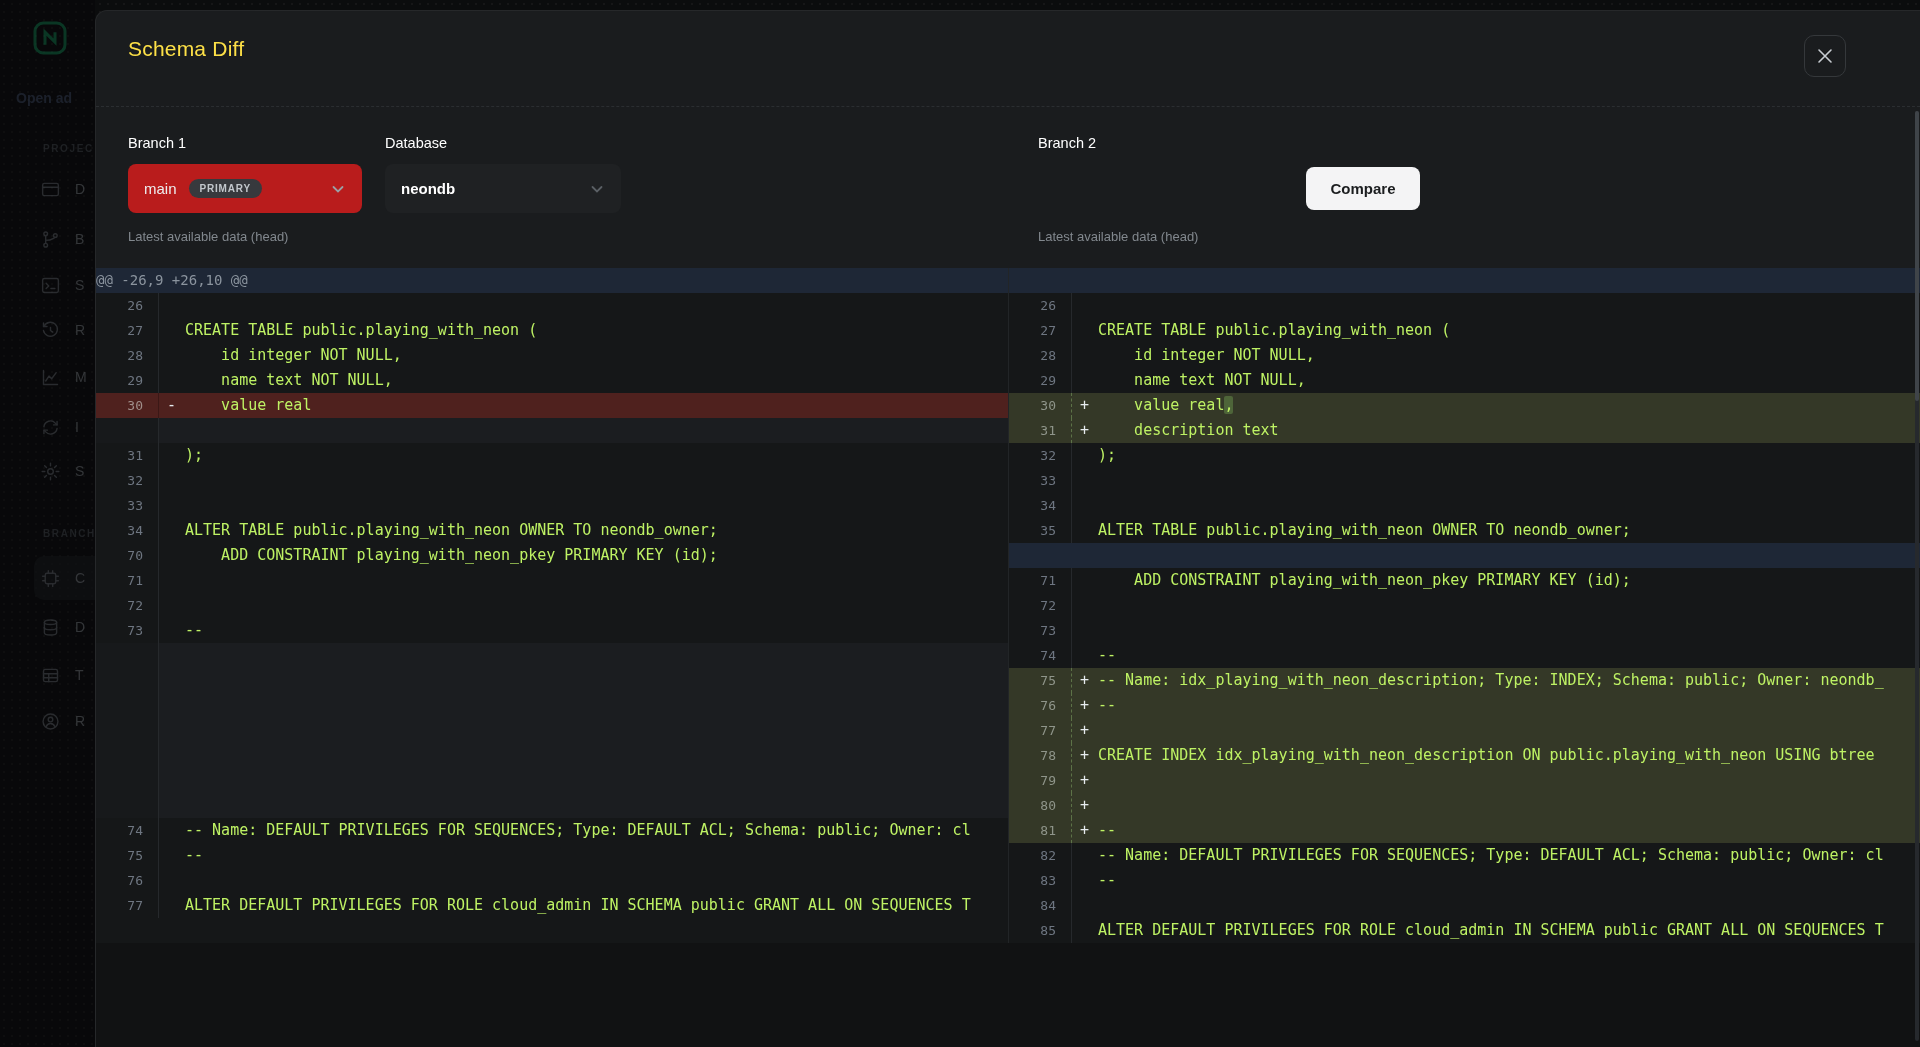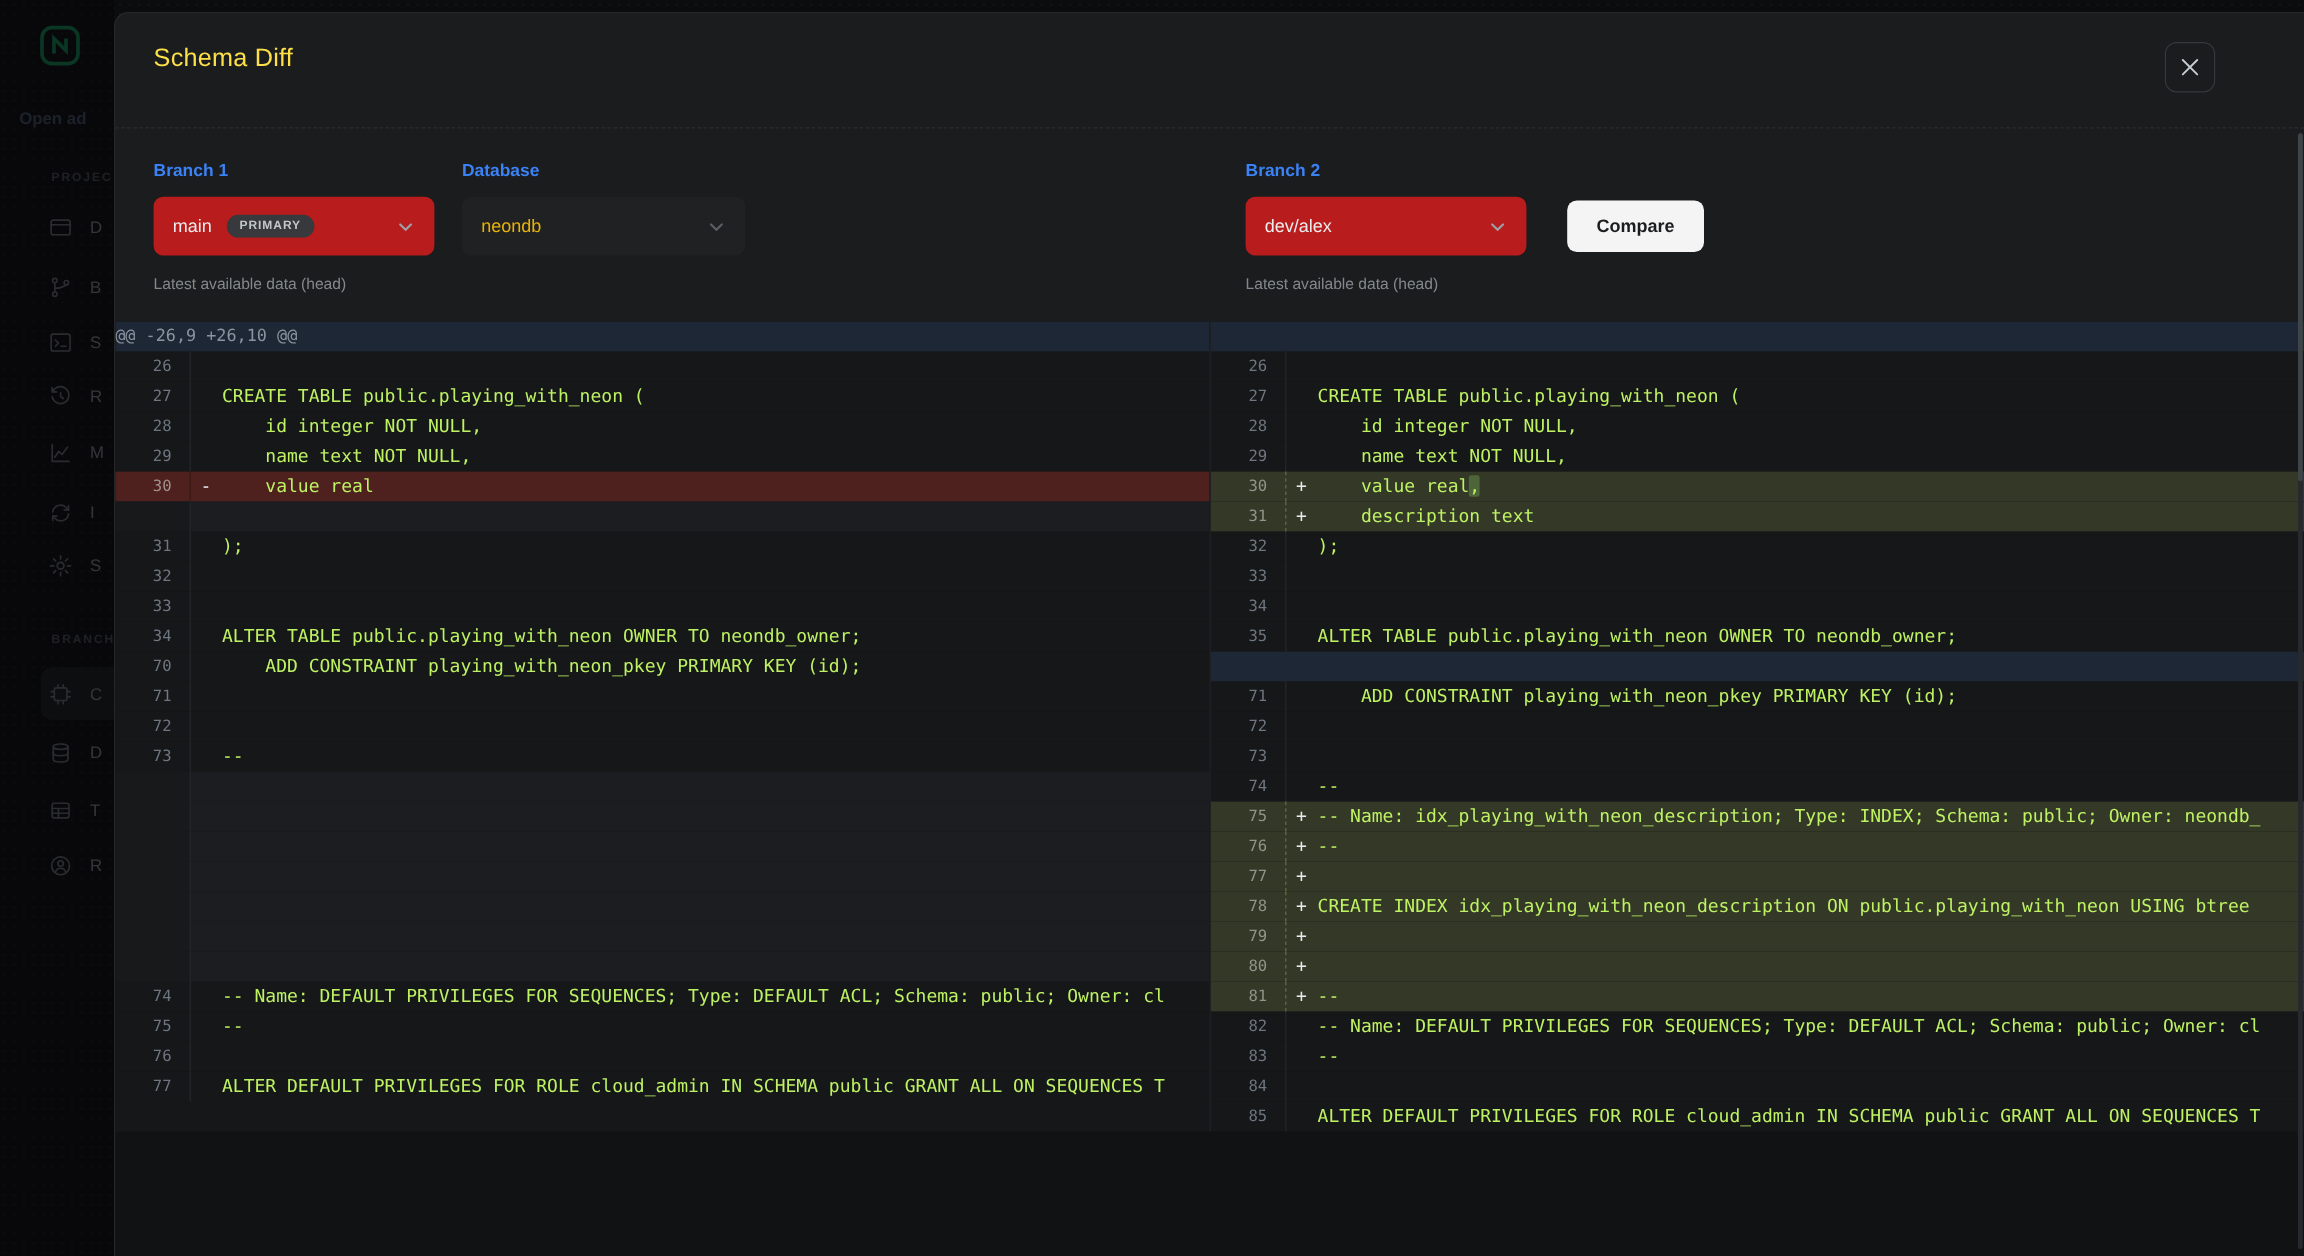--- a/index.html
+++ b/index.html
@@ -30,29 +30,29 @@
     border-top-left-radius:12px; border-top:1px solid rgba(255,255,255,.05);
     border-left:1px solid rgba(255,255,255,.05); overflow:hidden; }
   .modal-title { position:absolute; left:32px; top:26px; font-size:21px; font-weight:400;
     color:#fde047; letter-spacing:.2px; }
   .close-btn { position:absolute; right:74px; top:24px; width:42px; height:42px;
     border:1px solid #35383b; border-radius:10px; background:transparent; display:flex;
     align-items:center; justify-content:center; cursor:pointer; }
   .header-divider { position:absolute; left:0; right:0; top:95px;
     border-top:1px dashed #2b2e31; }
 
-  .ctl-label { position:absolute; top:124px; font-size:14.5px; color:#3b82f6;font-weight:bold; }
+  .ctl-label { position:absolute; top:124px; font-size:14.5px; color:#ffffff; }
   .hint { position:absolute; top:218px; font-size:13px; color:#82888e; }
 
   .dropdown { position:absolute; top:153px; height:49px; background:#b91c1c; border-radius:8px;
     display:flex; align-items:center; padding:0 16px; cursor:pointer; }
   .dropdown .val { font-size:15px; color:#ededee; }
   .dropdown .chev { margin-left:auto; }
   .dropdown.disabled { background:#1f2123; cursor:default; }
-  .dropdown.disabled .val { color:#eab308; }
+  .dropdown.disabled .val { color:#ffffff;font-weight:bold; }
   .badge { margin-left:12px; background:#37393d; color:#c2c7cc; font-size:10px;
     font-weight:700; letter-spacing:.8px; padding:4px 11px; border-radius:999px; }
 
   .compare-btn { position:absolute; left:1210px; top:156px; width:114px; height:43px;
     background:#f4f4f5; color:#1b1d1f; font-size:15px; font-weight:600; border:none;
     border-radius:8px; cursor:pointer; font-family:"Liberation Sans", sans-serif; }
 
   
   .diff { position:absolute; left:0; right:0; top:257px; height:675px; display:flex;
     background:#151718; font-family:"DejaVu Sans Mono", monospace; }
@@ -206,26 +206,20 @@
 
   <div class="ctl-label" style="left:289px">Database</div>
   <div class="dropdown disabled" style="left:289px; width:236px">
     <span class="val">neondb</span>
     <svg class="chev" width="16" height="16" viewBox="0 0 16 16" fill="none" stroke="#5a5f64" stroke-width="1.8" stroke-linecap="round">
         <path d="M3.5 6l4.5 4.5L12.5 6"></path>
       </svg>
   </div>
 
   <div class="ctl-label" style="left:942px">Branch 2</div>
-  <div class="dropdown" style="left:942px; width:234px">
-    <span class="val">dev/alex</span>
-    <svg class="chev" width="16" height="16" viewBox="0 0 16 16" fill="none" stroke="#9aa0a5" stroke-width="1.8" stroke-linecap="round">
-        <path d="M3.5 6l4.5 4.5L12.5 6"></path>
-      </svg>
-  </div>
   <div class="hint" style="left:942px">Latest available data (head)</div>
 
   <button class="compare-btn">Compare</button>
 
   <div class="diff">
     <div class="pane left" id="diff-left">
         <div class="drow hunk"><span class="hunktext">@@ -26,9 +26,10 @@</span></div>
         <div class="drow norm"><span class="gut">26</span><span class="mark"></span><span class="code"></span></div>
         <div class="drow norm"><span class="gut">27</span><span class="mark"></span><span class="code">CREATE TABLE public.playing_with_neon (</span></div>
         <div class="drow norm"><span class="gut">28</span><span class="mark"></span><span class="code">    id integer NOT NULL,</span></div>

